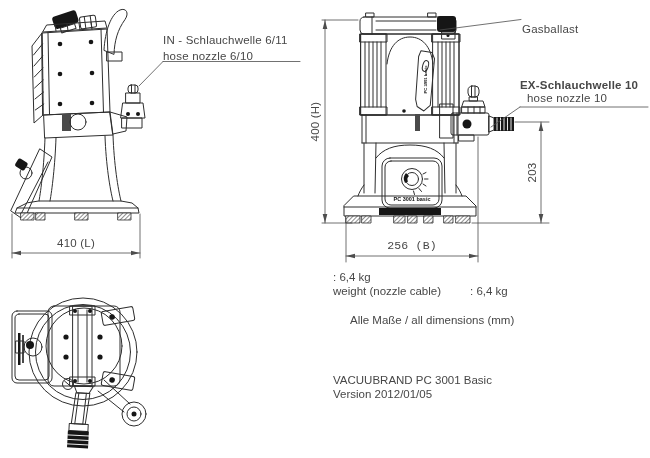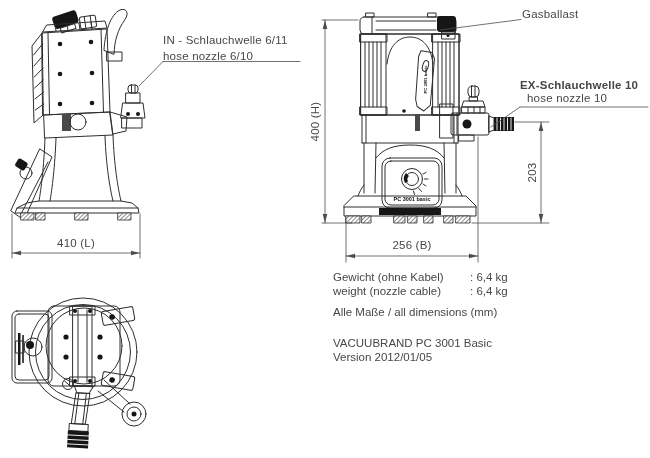--- a/index.html
+++ b/index.html
@@ -332,42 +332,41 @@
       <circle cx="134" cy="414" r="12"></circle>
       <circle cx="134" cy="414" r="7"></circle>
       <circle cx="134" cy="414" r="2.5" class="dkf"></circle>
     </g>
   </g>
 </svg>
 
 <div class="lbl" style="left:163px;top:34px;">IN - Schlauchwelle 6/11</div>
 <div class="lbl" style="left:163px;top:50px;">hose nozzle 6/10</div>
 
-<div class="lbl" style="left:522px;top:8px;">Gasballast</div>
+<div class="lbl" style="left:522px;top:23px;">Gasballast</div>
 
 <div class="lbl" style="left:520px;top:79px;font-weight:bold;">EX-Schlauchwelle 10</div>
 <div class="lbl" style="left:520px;top:92px;padding-left:7px;">hose nozzle 10</div>
 
 <div class="lbl center" style="left:26px;top:237px;width:100px;">410 (L)</div>
-<div class="lbl center" style="left:362px;top:239px;width:100px;">256 (B)</div>
+<div class="lbl center" style="left:362px;top:239px;width:100px;font-family:Liberation Mono, monospace;">256 (B)</div>
 <div class="lbl center rot" style="left:280px;top:115px;width:70px;">400 (H)</div>
 <div class="lbl center rot" style="left:502px;top:166px;width:60px;">203</div>
 
 <div class="tiny panel-label" style="left:386px;top:196px;width:52px;">PC 3001 basic</div>
 <div class="tiny badge-label" style="left:400px;top:77px;width:50px;">PC 3001 basic</div>
 
 <div class="info" style="top:271px;">
   <div class="row">
-    <span class="k">Gewicht (ohne Kabel)</span>
     <span>: 6,4 kg</span>
   </div>
   <div class="row">
     <span class="k">weight (nozzle cable)</span>
     <span>: 6,4 kg</span>
   </div>
 </div>
-<div class="info" style="top:306px;">Alle Maße / all dimensions (mm)</div>
-<div class="info" style="top:337px;">
+<div class="info" style="top:314px;margin-left:17px;">Alle Maße / all dimensions (mm)</div>
+<div class="info" style="top:374px;">
   <div>VACUUBRAND PC 3001 Basic</div>
   <div>Version 2012/01/05</div>
 </div>
 
 </div>
 
 </body></html>

